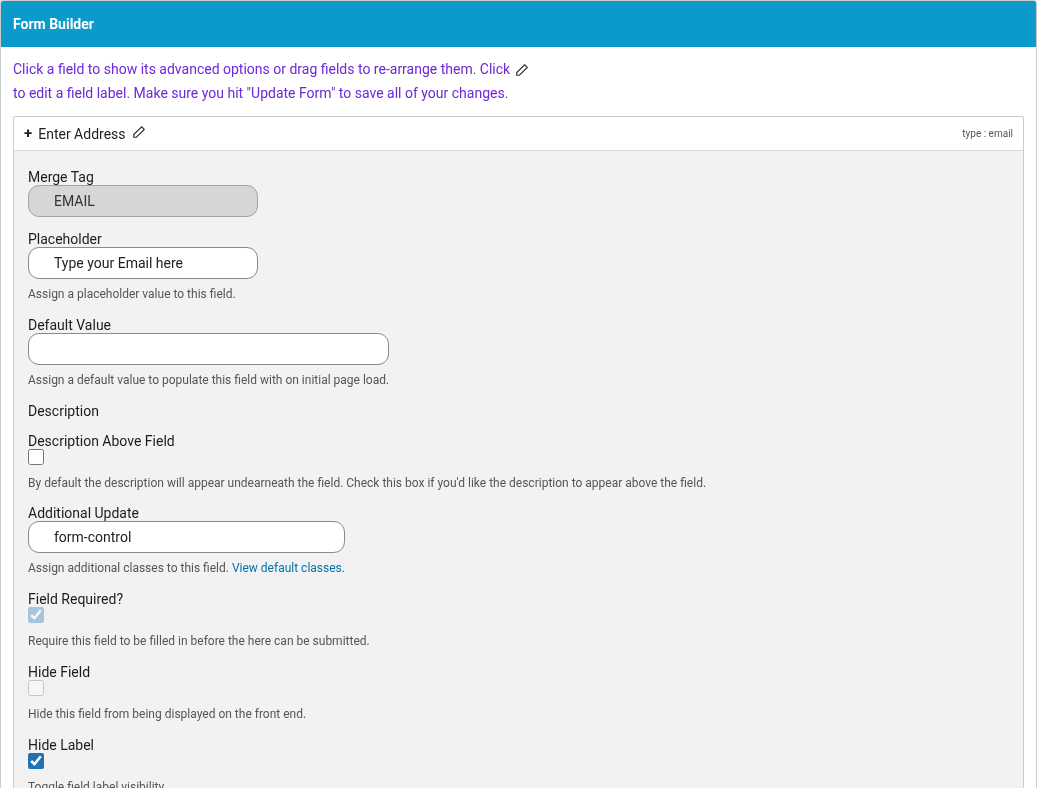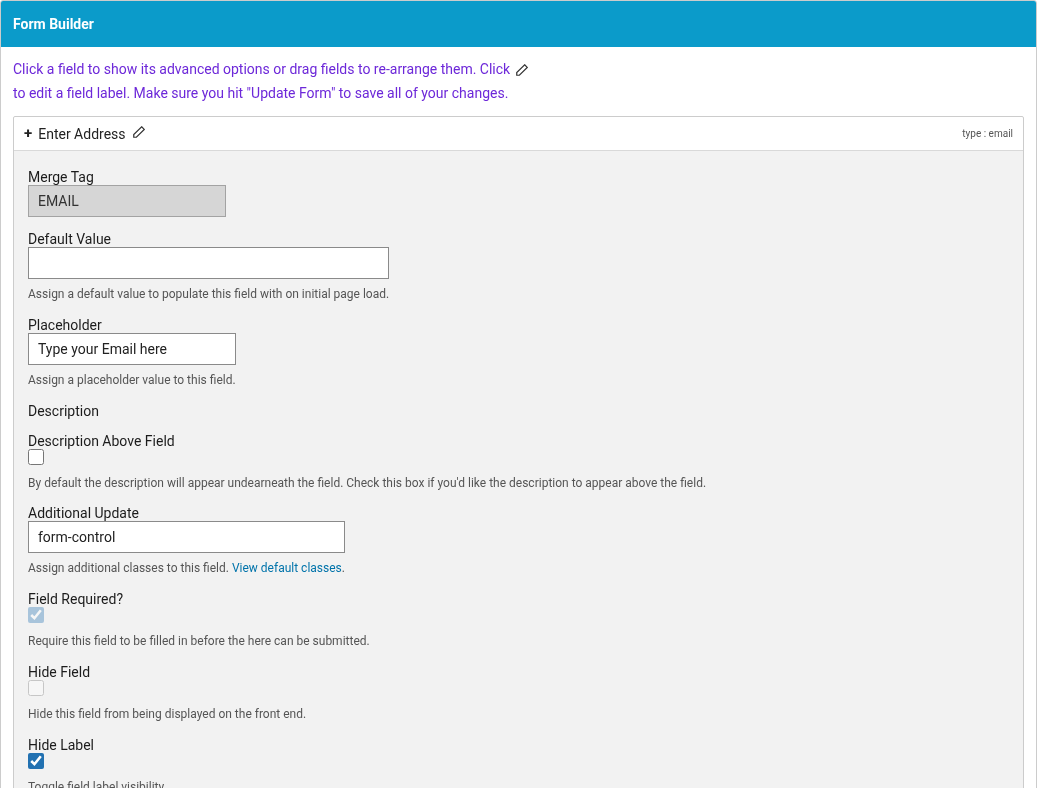--- a/index.html
+++ b/index.html
@@ -12,21 +12,21 @@
   .field-card { border: 1px solid #ccc; border-radius: 2px; }
   .field-card-head { display: flex; align-items: center; justify-content: space-between; padding: 8px 10px; border-bottom: 1px solid #d9d9d9; }
   .field-card-head .left { display: flex; align-items: center; gap: 6px; font-size: 14px; }
   .field-card-head .plus { font-size: 15px; font-weight: 700; line-height: 1; }
   .field-card-head .type { font-size: 10px; color: #555; }
   .field-card-body { background: #f2f2f2; padding: 12px 14px 10px 14px; }
   .form-row { display: flex; align-items: flex-start; margin-bottom: 8px; flex-direction: column; }
   .form-row:last-child { margin-bottom: 0; }
   .form-row .label-col { width: 176px; font-size: 14px; color: #1c1c1c; padding-top: 6px; }
   .form-row .input-col { flex: 1; }
-  .text-input, .textarea { width: 100%; border: 1px solid #8a8a8a; border-radius: 0; padding: 7px 9px; font-size: 14px; background: #fff; color: #222; font-family: inherit; }
+  .text-input, .textarea { width: 100%; border: 1px solid #8a8a8a; border-radius: 11px; padding: 7px 25px; font-size: 14px; background: #fff; color: #222; font-family: inherit; }
   .text-input.disabled { background: #d6d6d6; color: #333; border: 1px solid #a3a3a3; }
   .textarea { height: 42px; resize: both; }
   .help { font-size: 12px; color: #555; margin-top: 7px; line-height: 1.4; }
   .help a { color: #0073aa; text-decoration: none; }
   .checkbox-wrap { display: inline-flex; align-items: center; justify-content: center; }
   input[type="checkbox"].cb { width: 16px; height: 16px; accent-color: #2271b1; }
   input[type="checkbox"].cb-faded { opacity: 0.35; }
   .field-footer { text-align: right; margin-top: 8px; font-size: 14px; }
   .field-footer .close-link { color: #0073aa; text-decoration: none; cursor: pointer; }
   .field-footer .sep { color: #333; margin: 0 2px; }
@@ -67,32 +67,32 @@
       <div class="field-card-body">
 
         <div class="form-row">
           <div class="label-col">Merge Tag</div>
           <div class="input-col">
             <input class="text-input disabled" type="text" readonly="" value="EMAIL" style="">
           </div>
         </div>
 
         <div class="form-row">
+          <div class="label-col">Placeholder</div>
+          <div class="input-col">
+            <input class="text-input" type="text" value="Type your Email here" style="">
+            <div class="help">Assign a placeholder value to this field.</div>
+          </div>
+        </div>
+
+        <div class="form-row">
           <div class="label-col">Default Value</div>
           <div class="input-col">
             <input class="text-input" type="text" value="" style="">
             <div class="help">Assign a default value to populate this field with on initial page load.</div>
-          </div>
-        </div>
-
-        <div class="form-row">
-          <div class="label-col">Placeholder</div>
-          <div class="input-col">
-            <input class="text-input" type="text" value="Type your Email here" style="">
-            <div class="help">Assign a placeholder value to this field.</div>
           </div>
         </div>
 
         <div class="form-row">
           <div class="label-col">Description</div>
         </div>
 
         <div class="form-row">
           <div class="label-col">Description Above Field</div>
           <div class="input-col">

